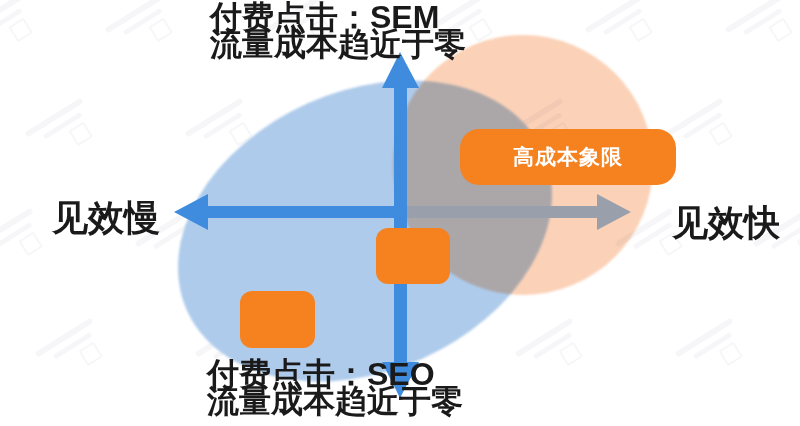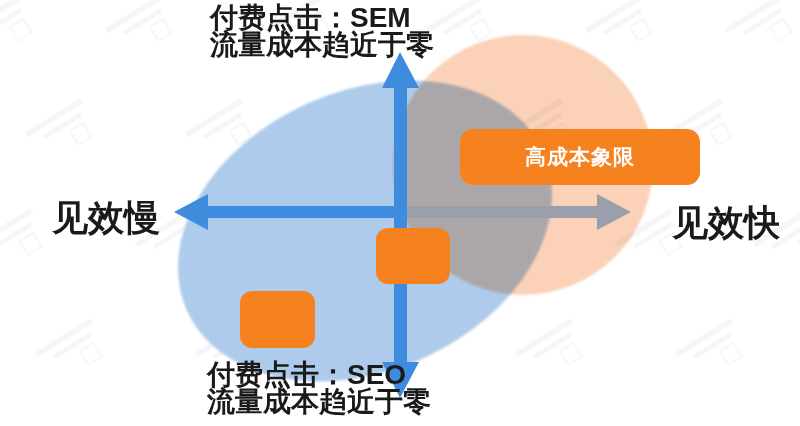--- a/index.html
+++ b/index.html
@@ -42,31 +42,31 @@
     filter:blur(1.2px);
   }
   
   .axes{position:absolute;inset:0;width:800px;height:426px;}
   
   .obox{
     position:absolute;
     background:var(--box-orange);
     display:flex;align-items:center;justify-content:center;
   }
-  .obox-high{left:460px;top:129px;width:240px;height:56px;border-radius:13px;}
+  .obox-high{left:460px;top:129px;width:216px;height:56px;border-radius:19px;}
   .obox-high .obox-label{
     color:var(--box-text);font-size:21px;font-weight:700;letter-spacing:1px;
   }
   .obox-mid{left:376px;top:228px;width:74px;height:56px;border-radius:12px;}
   .obox-small{left:240px;top:291px;width:75px;height:57px;border-radius:12px;}
   
   .caption{
     position:absolute;
     color:var(--text-black);
-    font-size:28px;line-height:27px;font-weight:700;
+    font-size:32px;line-height:27px;font-weight:700;
     white-space:nowrap;
   }
   .caption-top{left:210px;top:4px;}
   .caption-bottom{left:207px;top:361px;}
   .axis-label{
     position:absolute;
     color:var(--text-black);
     font-size:36px;font-weight:700;white-space:nowrap;
   }
   .axis-label-left{left:52px;top:194px;}

